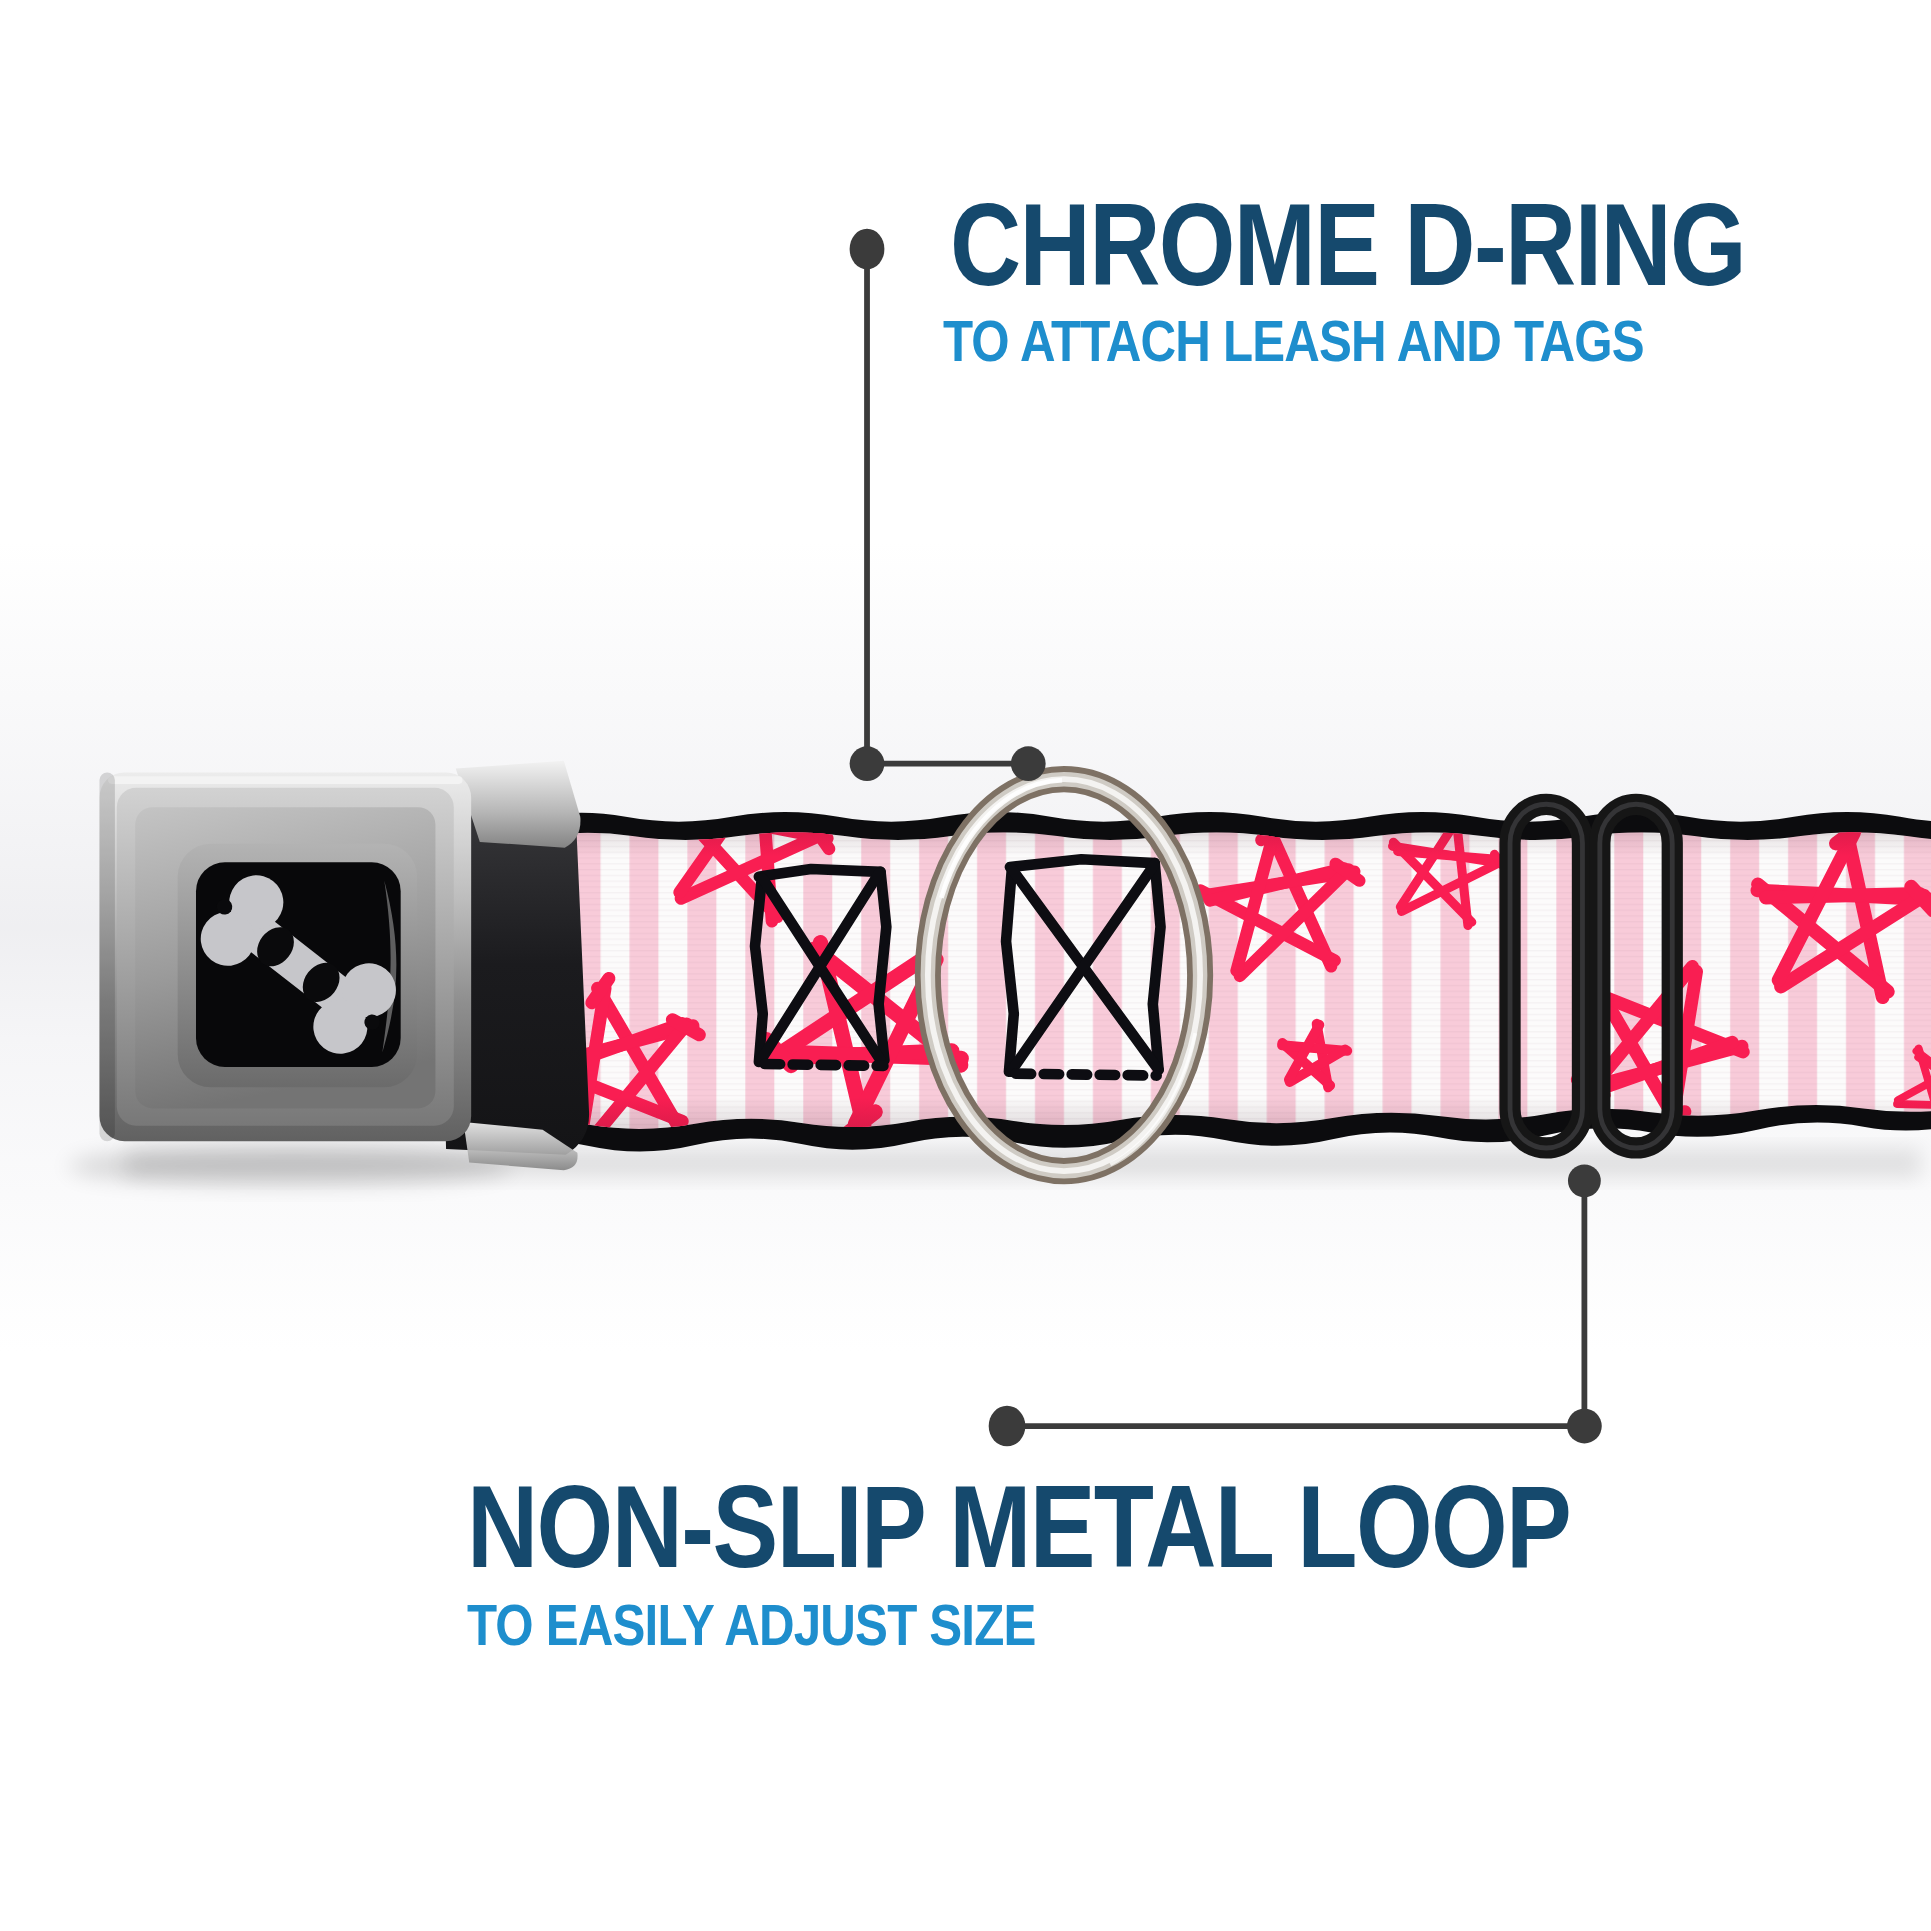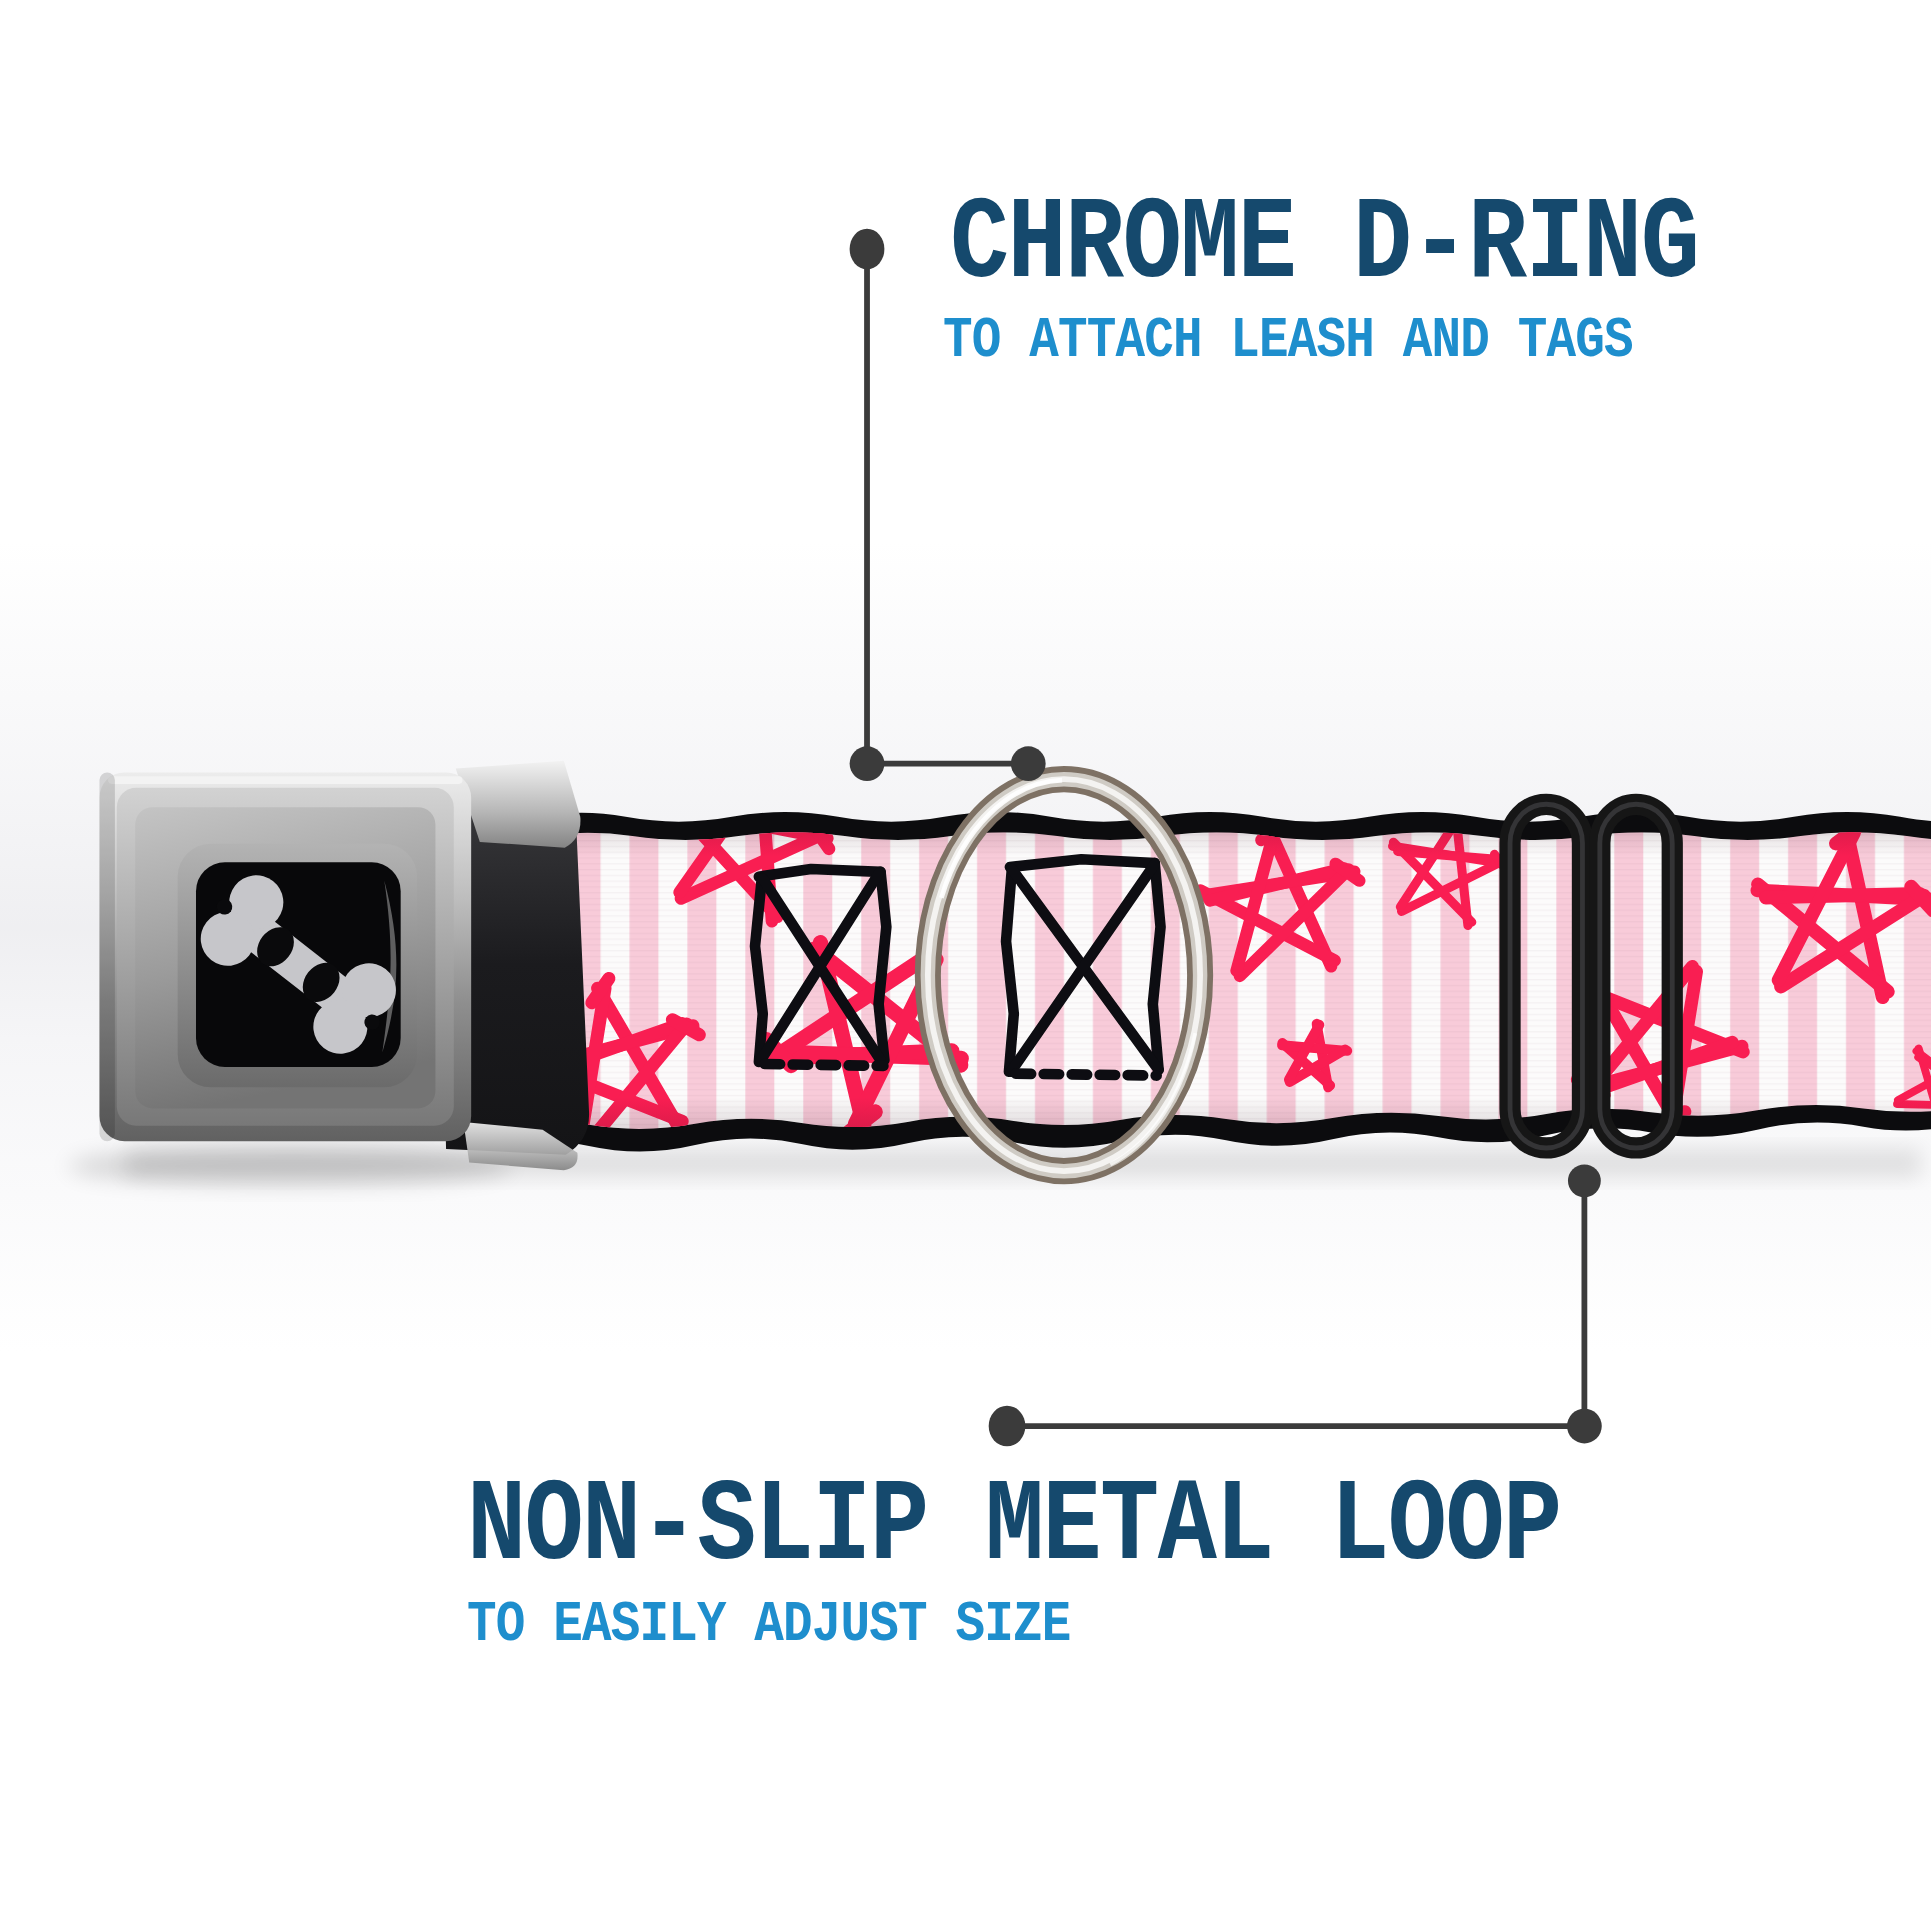--- a/index.html
+++ b/index.html
@@ -1,18 +1,18 @@
 <!DOCTYPE html>
 <html><head>
 <meta charset="utf-8">
 <style>
   html,body{margin:0;padding:0;background:#ffffff;}
   .stage{
     position:relative;width:1931px;height:1931px;background:#ffffff;overflow:hidden;
-    font-family:Liberation Mono, monospace;
+    font-family:Liberation Sans, sans-serif;
   }
   
   .photo-bg{
     position:absolute;left:0;right:0;top:541px;height:811px;
     background:linear-gradient(180deg,
       rgba(240,240,242,0) 0%,
       rgba(238,238,241,0.55) 30%,
       rgba(236,236,239,0.85) 48%,
       rgba(240,240,243,0.65) 62%,
       rgba(242,242,245,0) 100%);

